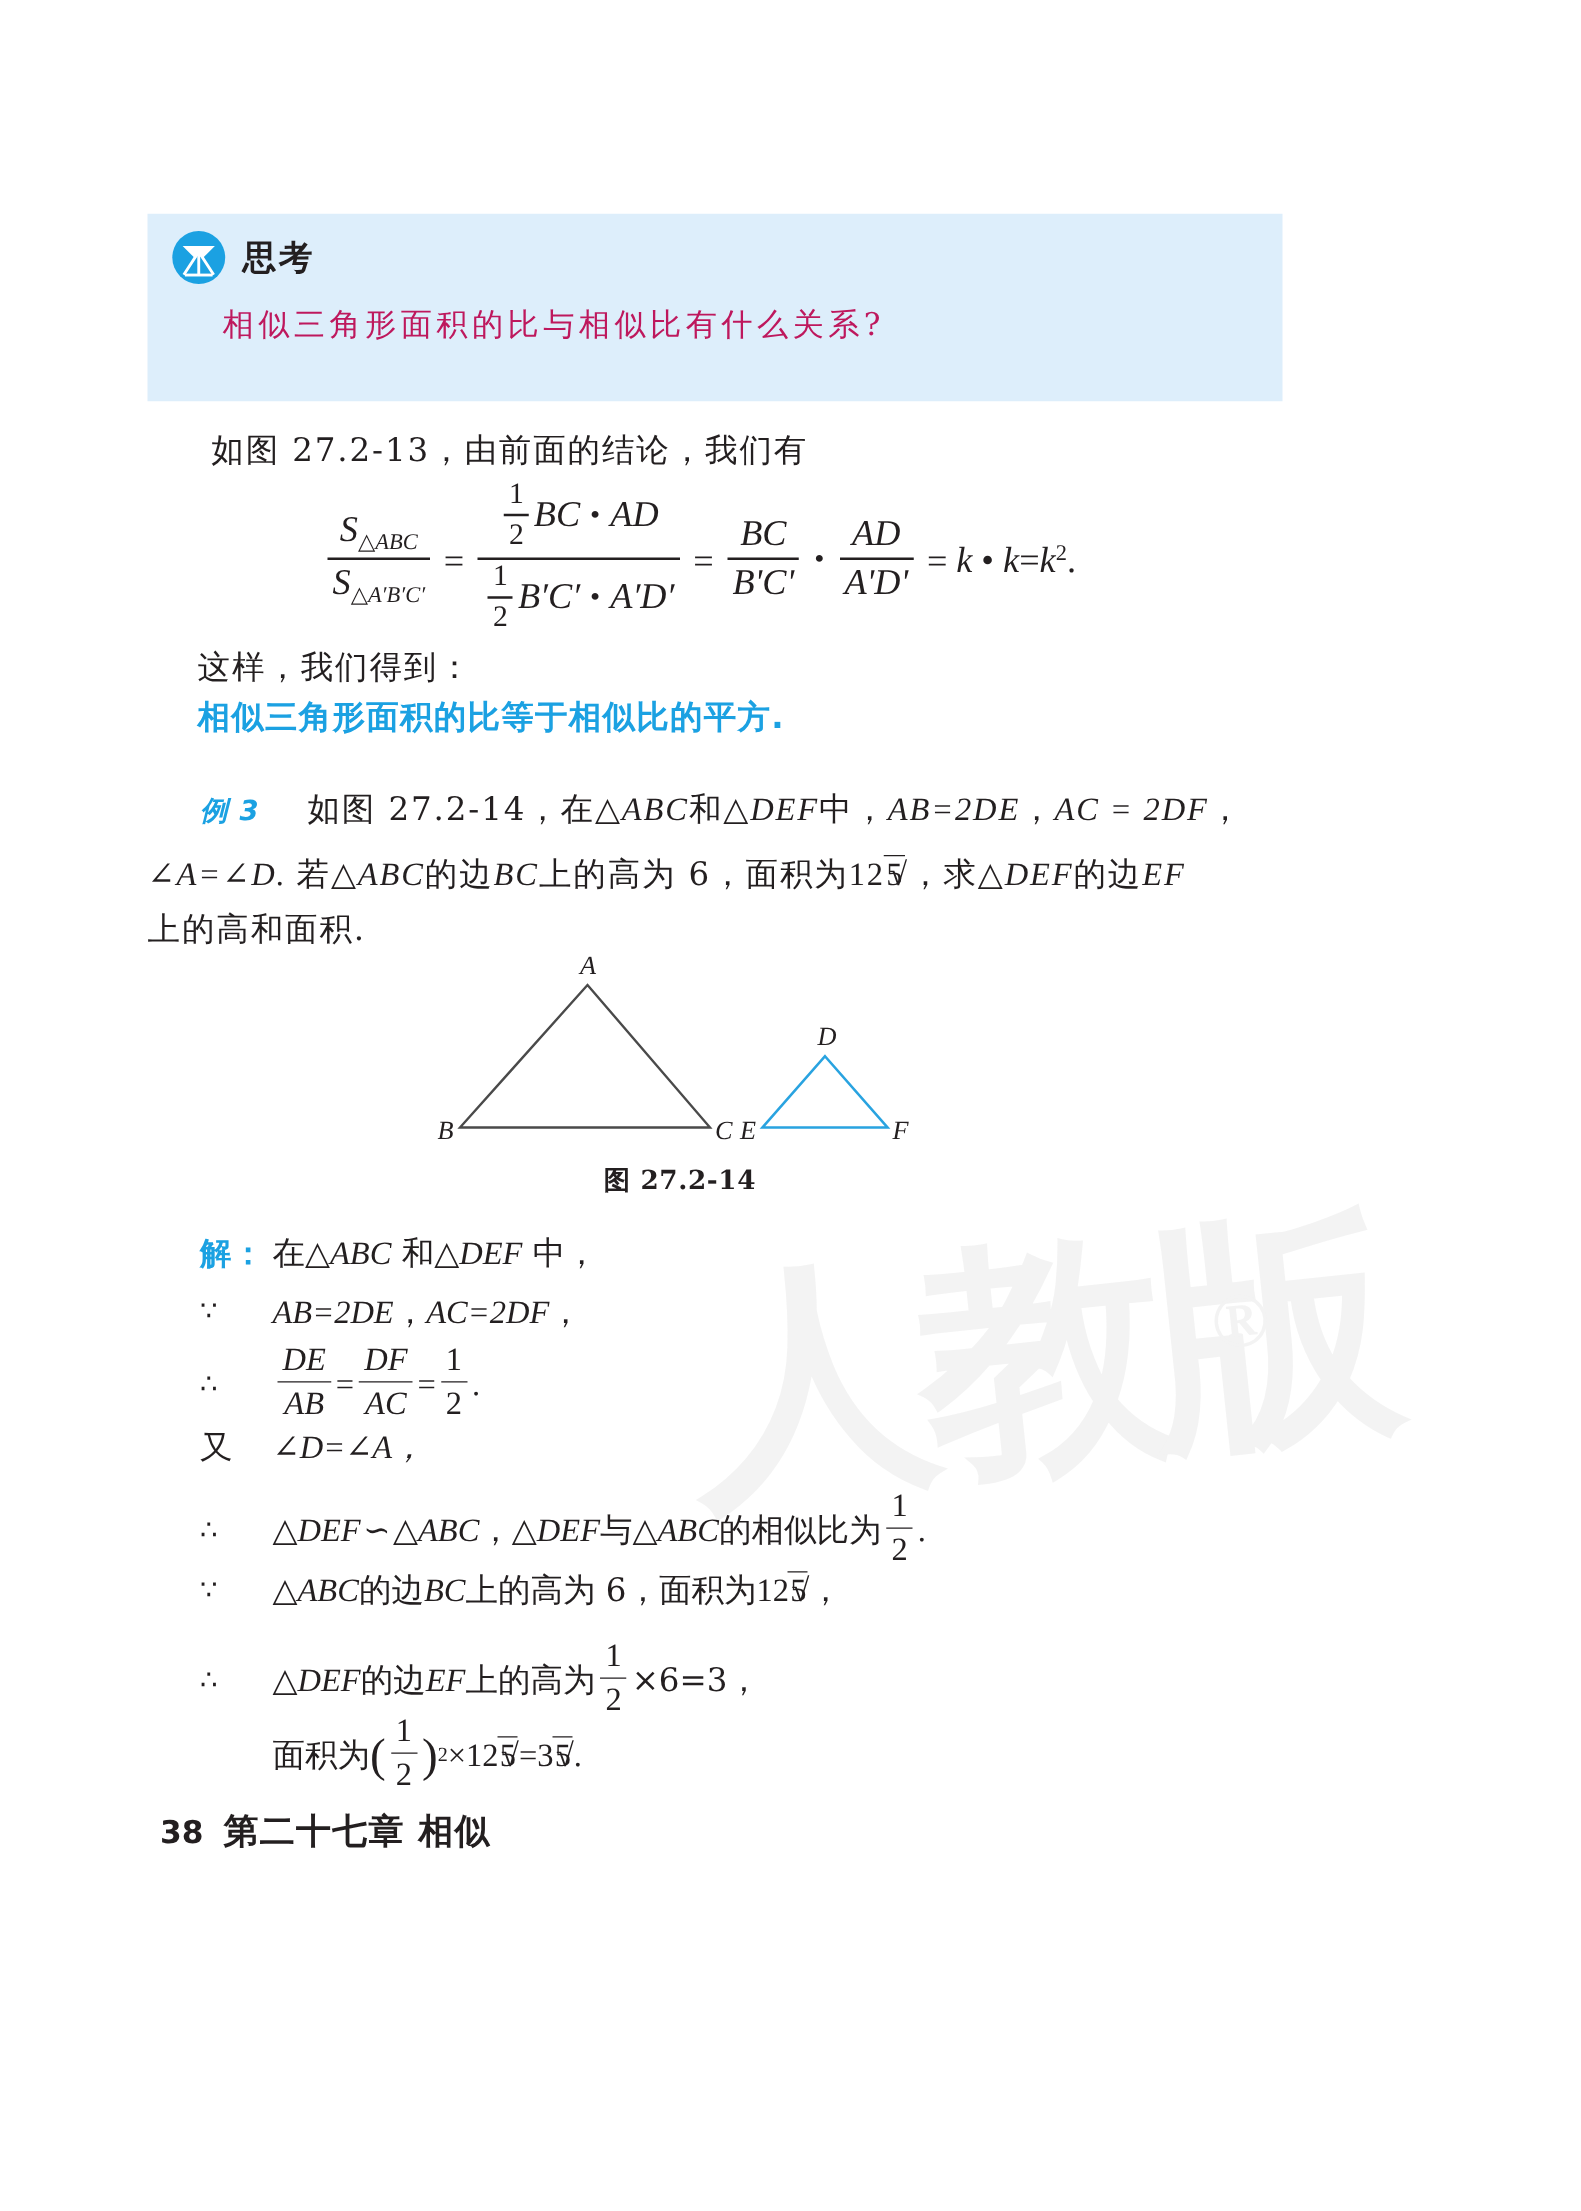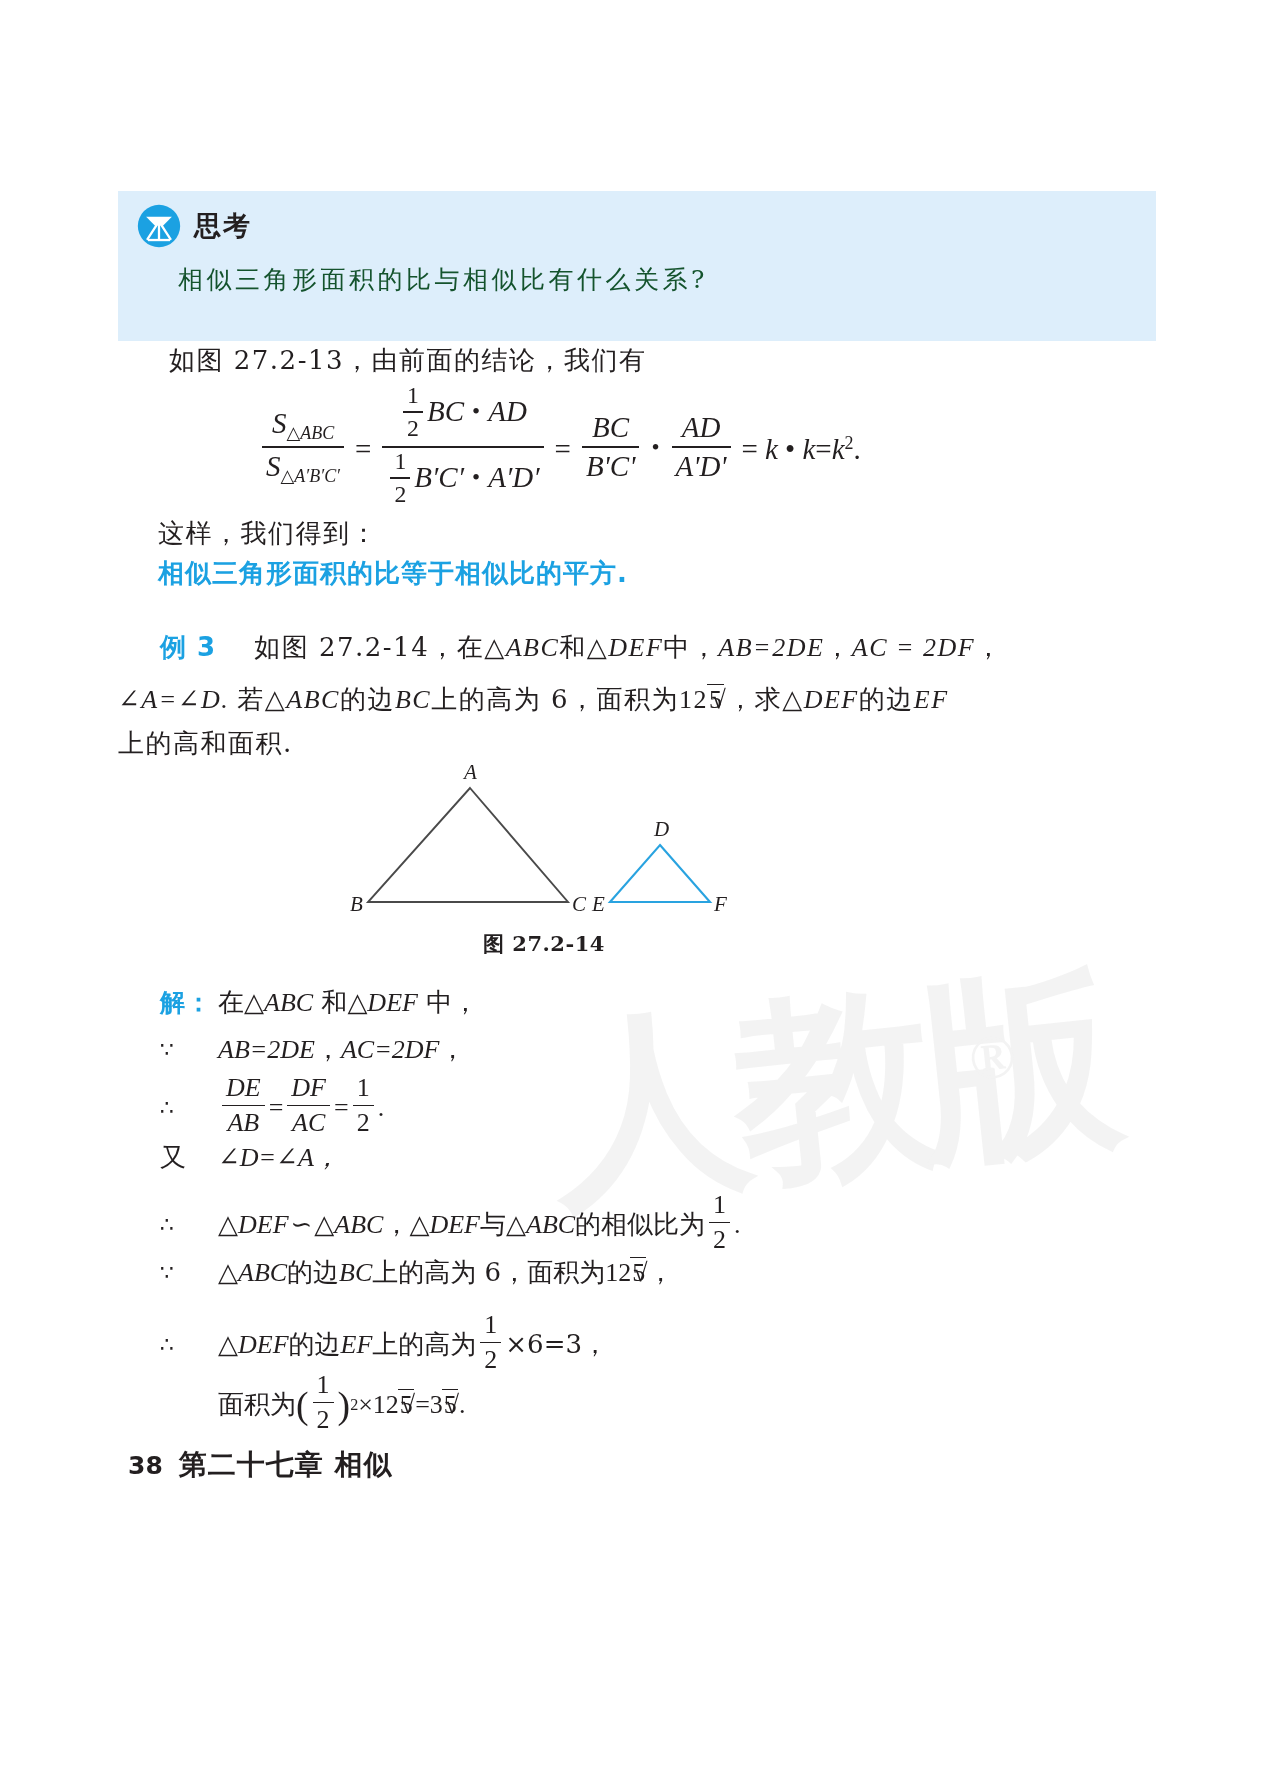--- a/index.html
+++ b/index.html
@@ -48,24 +48,23 @@
     left: 0; top: 0;
     width: 1265px;
     height: 1769px;
   }
 
   
   .think-box {
     position: absolute;
     left: 118px;
     top: 171px;
-    width: 1038px;
+    width: 908px;
     height: 150px;
     background: #ddeefb;
-    margin-top: 20px;
   }
   .think-head {
     position: absolute;
     left: 18px;
     top: 12px;
     display: flex;
     align-items: center;
     gap: 12px;
   }
   .think-icon {
@@ -79,21 +78,21 @@
     font-weight: bold;
     color: #231f20;
     letter-spacing: 2px;
   }
   .think-body {
     position: absolute;
     left: 60px;
     top: 72px;
     font-size: 25px;
     letter-spacing: 3.5px;
-    color: #14532d;
+    color: #be185d;
     font-family: "DejaVu Serif", "Liberation Serif", serif;
   }
 
   
   .ptext {
     position: absolute;
     font-size: 26px;
     letter-spacing: 1.5px;
     white-space: nowrap;
   }
@@ -291,21 +290,21 @@
       <span class="den">A'D'</span>
     </span>
     <span class="eq mn">=</span>
     <span class="mi">k<span class="mn"> • </span>k<span class="mn">=</span>k<span class="sup">2</span><span class="mn">.</span></span>
   </div>
 
   <div class="ptext cn" style="left:158px; top:516px;">这样，我们得到：</div>
   <div class="ptext blue-bold" style="left:158px; top:556px; font-size:26px;">相似三角形面积的比等于相似比的平方.</div>
 
   <div class="ptext" style="left:160px; top:630px;">
-    <span class="blue-bold" style="font-size:26px;">例 3</span>
+    <span class="blue-bold" style="font-size:22px;font-style:italic;">例 3</span>
     <span class="cn" style="margin-left:30px;">如图 27.2-14，在</span><span class="mi">△ABC</span><span class="cn">和</span><span class="mi">△DEF</span><span class="cn">中，</span><span class="mi">AB=2DE</span><span class="cn">，</span><span class="mi">AC = 2DF</span><span class="cn">，</span>
   </div>
 
   <div class="ptext" style="left:118px; top:682px;">
     <span class="mi">∠A=∠D.</span>
     <span class="cn">若</span><span class="mi">△ABC</span><span class="cn">的边</span><span class="mi">BC</span><span class="cn">上的高为 6，面积为</span><span class="mn">12<span style="display:inline-block;border-top:1.4px solid #231f20;padding:0 1px 0 2px;margin-left:-1px;">5</span></span><span class="mn" style="margin-left:-13px;">√</span><span class="cn">，求</span><span class="mi">△DEF</span><span class="cn">的边</span><span class="mi">EF</span>
   </div>
 
   <div class="ptext cn" style="left:118px; top:726px;">上的高和面积.</div>
 

